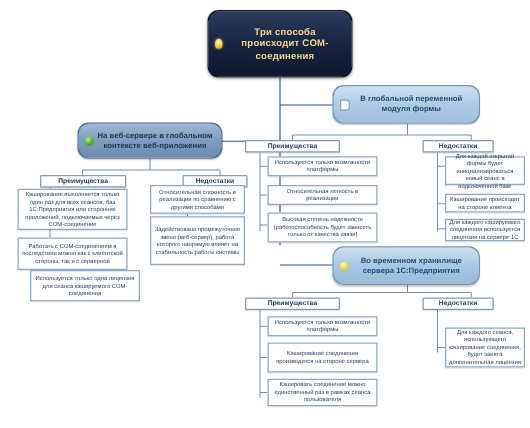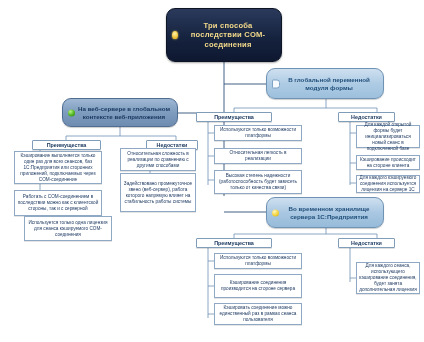--- a/index.html
+++ b/index.html
@@ -174,21 +174,21 @@
       <path d="M234 246 L208 246"></path>
 
       <path d="M350 248 L350 282"></path>
       <path d="M350 278 L356 278"></path>
       <path d="M377 246 L350 246"></path>
     </g>
   </svg>
 
   <div class="node root" style="left:166px;top:8px;width:116px;height:54px;">
     <span class="bullet bulb"></span>
-    <span>Три способа последствии COM-соединения</span>
+    <span>Три способа происходит COM-соединения</span>
   </div>
 
   <div class="node branch b-global" style="left:266px;top:68px;width:118px;height:31px;">
     <span class="bullet doc"></span>
     <span>В глобальной переменной модуля формы</span>
   </div>
 
   <div class="node subhdr" style="left:196px;top:112px;width:76px;height:10px;">
     <span>Преимущества</span>
   </div>

